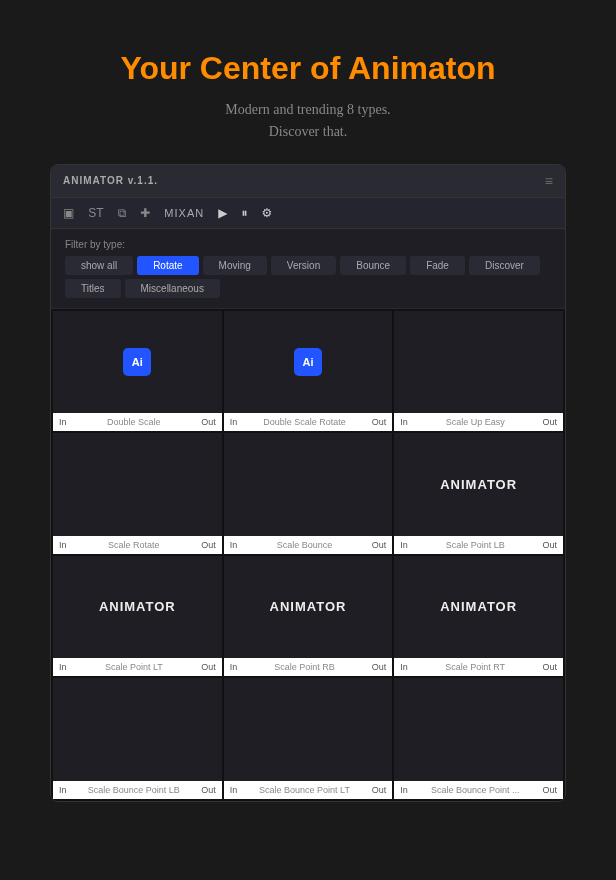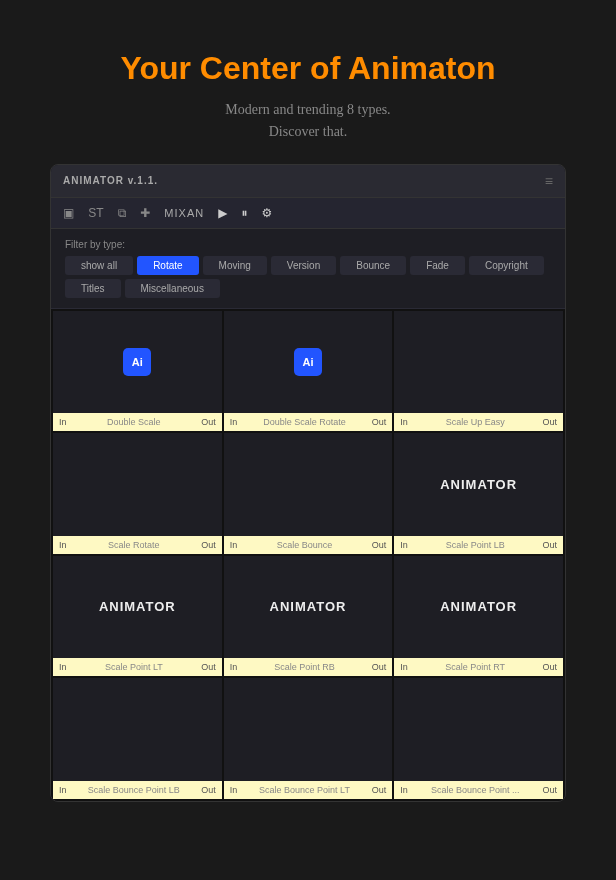--- a/index.html
+++ b/index.html
@@ -157,21 +157,21 @@
       font-size: 11px;
       font-weight: bold;
     }
 
     .cell-footer {
       width: 100%;
       display: flex;
       justify-content: space-between;
       align-items: center;
       padding: 4px 6px;
-      background: #fef9c3;
+      background: #ffffff;
     }
     .cell-in, .cell-out {
       color: #555;
       font-size: 9px;
     }
     .cell-name {
       color: #888;
       font-size: 9px;
       text-align: center;
     }
@@ -220,21 +220,21 @@
 
   <div class="filter-bar">
     <div class="filter-label">Filter by type:</div>
     <div class="filter-buttons">
       <button class="filter-btn">show all</button>
       <button class="filter-btn active">Rotate</button>
       <button class="filter-btn">Moving</button>
       <button class="filter-btn">Version</button>
       <button class="filter-btn">Bounce</button>
       <button class="filter-btn">Fade</button>
-      <button class="filter-btn">Copyright</button>
+      <button class="filter-btn">Discover</button>
       <button class="filter-btn">Titles</button>
       <button class="filter-btn">Miscellaneous</button>
     </div>
   </div>
 
   <div class="grid">
 
     <div class="grid-cell">
       <div class="cell-preview">
         <div class="cell-preview-icon">Ai</div>

